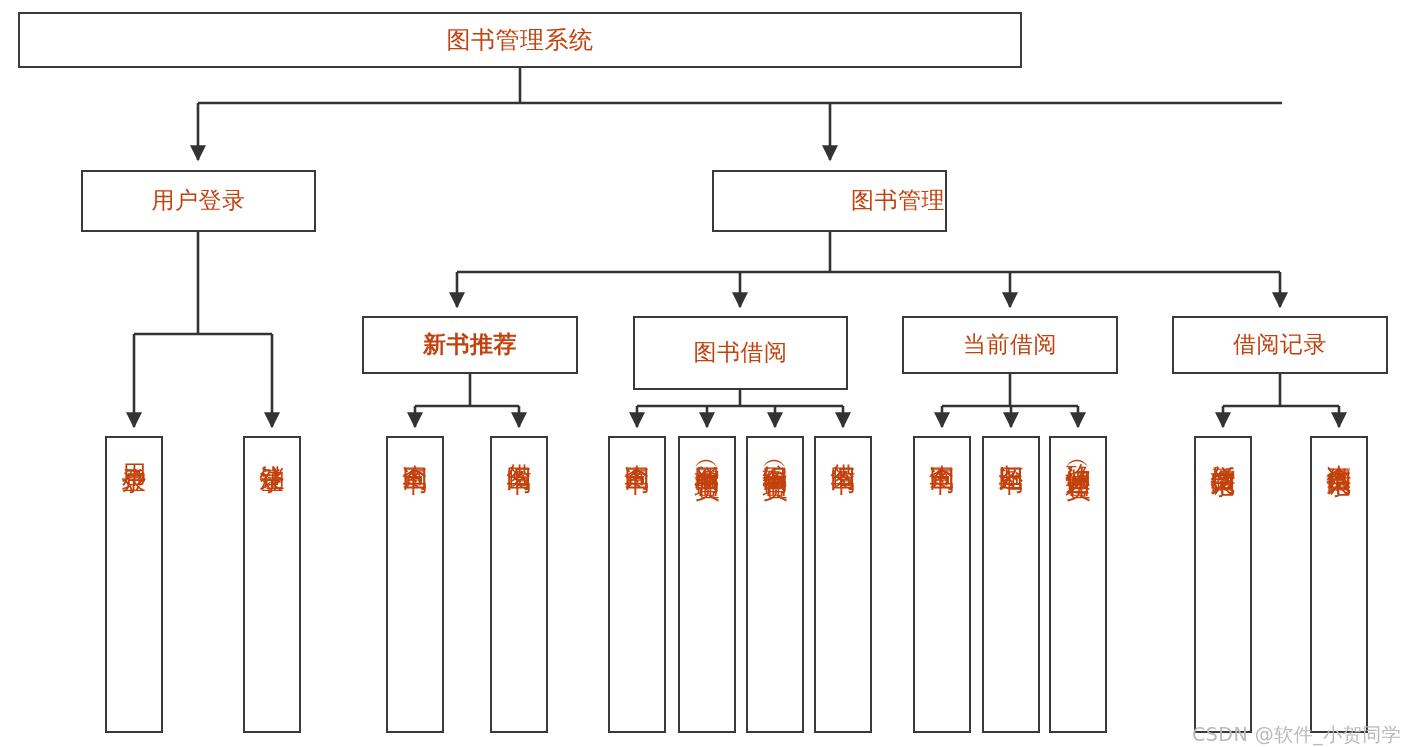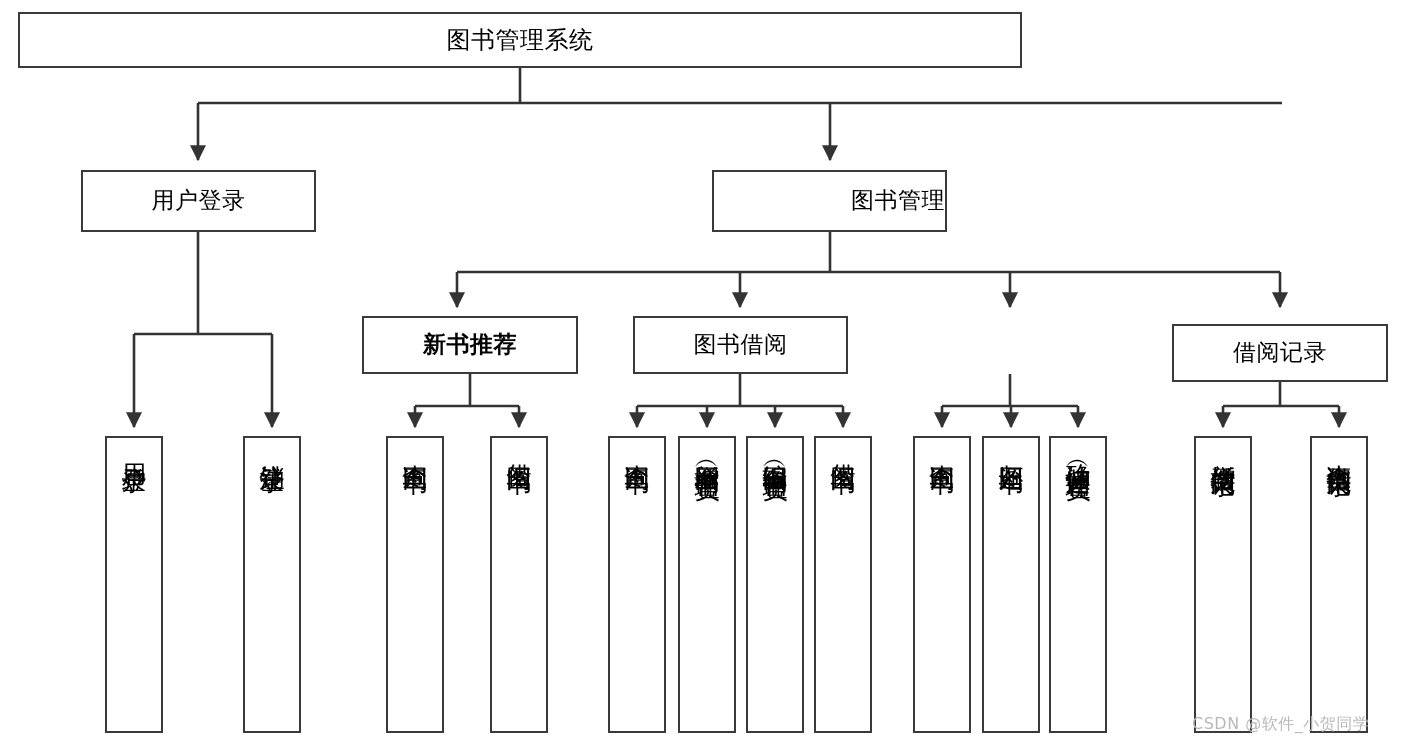--- a/index.html
+++ b/index.html
@@ -29,21 +29,21 @@
     pointer-events: none;
   }
   .node {
     position: absolute;
     box-sizing: border-box;
     background: #ffffff;
     border: 2.4px solid #3a3a3a;
     display: flex;
     align-items: center;
     justify-content: center;
-    color: #000000;
+    color: #c2410c;
   }
   .node .label {
     display: block;
     text-align: center;
     line-height: 1.18;
     letter-spacing: 0.5px;
   }
   .node.horiz .label {
     font-size: 23px;
     writing-mode: horizontal-tb;
@@ -56,25 +56,26 @@
     writing-mode: vertical-rl;
     text-orientation: upright;
     font-size: 25px;
     line-height: 1.0;
     letter-spacing: 2px;
     white-space: nowrap;
   }
   .node.root .label { font-size: 24px; }
   .watermark {
     position: absolute;
-    font-size: 16px;
+    font-size: 19px;
     color: #b9b9b9;
     white-space: nowrap;
     letter-spacing: 0.5px;
     font-family: "DejaVu Sans", "Liberation Sans", sans-serif;
+    margin-top: 8px;
   }
 </style>
 </head>
 <body>
 
 <div id="diagram-root">
 
   <svg class="wires" viewBox="0 0 1405 747" xmlns="http://www.w3.org/2000/svg">
     <defs>
       <marker id="arrow" viewBox="0 0 10 10" refX="9.2" refY="5" markerWidth="6.2" markerHeight="6.2" orient="auto-start-reverse">
@@ -132,24 +133,27 @@
   <div class="node horiz" style="left:81px; top:170px; width:235px; height:62px;">
     <span class="label">用户登录</span>
   </div>
   <div class="node horiz" style="left:712px; top:170px; width:235px; height:62px;justify-content:flex-end;">
     <span class="label">图书管理</span>
   </div>
 
   <div class="node horiz" style="left:362px; top:316px; width:216px; height:58px;font-weight:bold;">
     <span class="label">新书推荐</span>
   </div>
-  <div class="node horiz" style="left:633px; top:316px; width:215px; height:58px;">
+  <div class="node horiz" style="left:633px; top:316px; width:215px; height:74px;">
     <span class="label">图书借阅</span>
   </div>
-  <div class="node horiz" style="left:1172px; top:316px; width:216px; height:58px;margin-top:8px;">
+  <div class="node horiz" style="left:902px; top:316px; width:216px; height:58px;">
+    <span class="label">当前借阅</span>
+  </div>
+  <div class="node horiz" style="left:1172px; top:316px; width:216px; height:58px;">
     <span class="label">借阅记录</span>
   </div>
 
   <div class="node vert" style="left:105px; top:436px; width:58px; height:297px;">
     <span class="label">用户登录</span>
   </div>
   <div class="node vert" style="left:243px; top:436px; width:58px; height:297px;">
     <span class="label">注销登录</span>
   </div>
 

